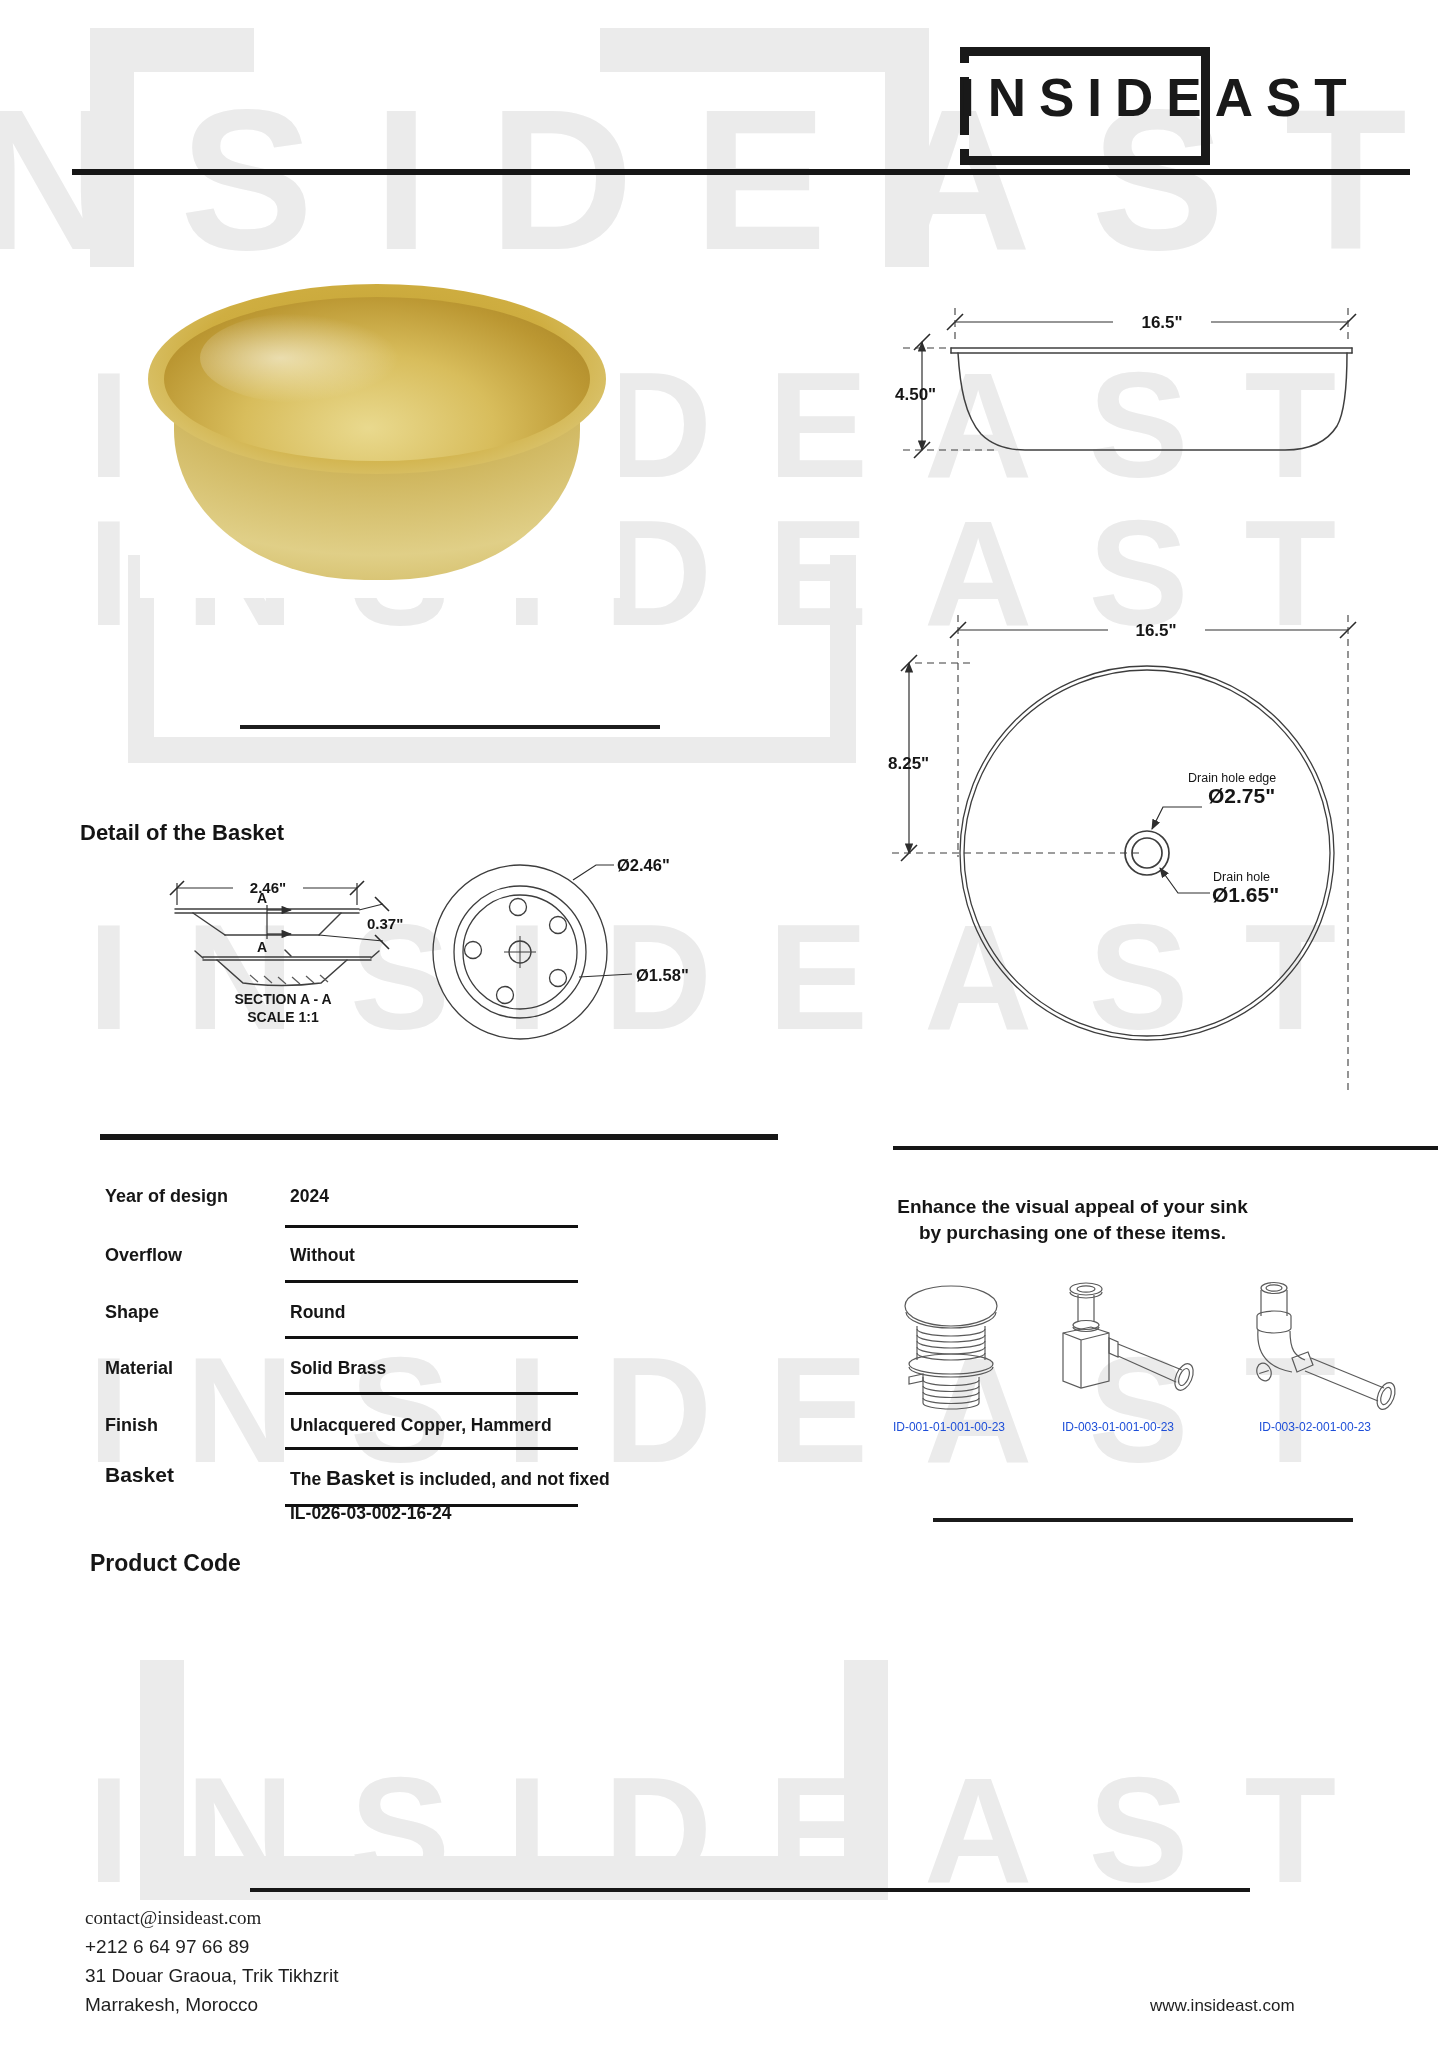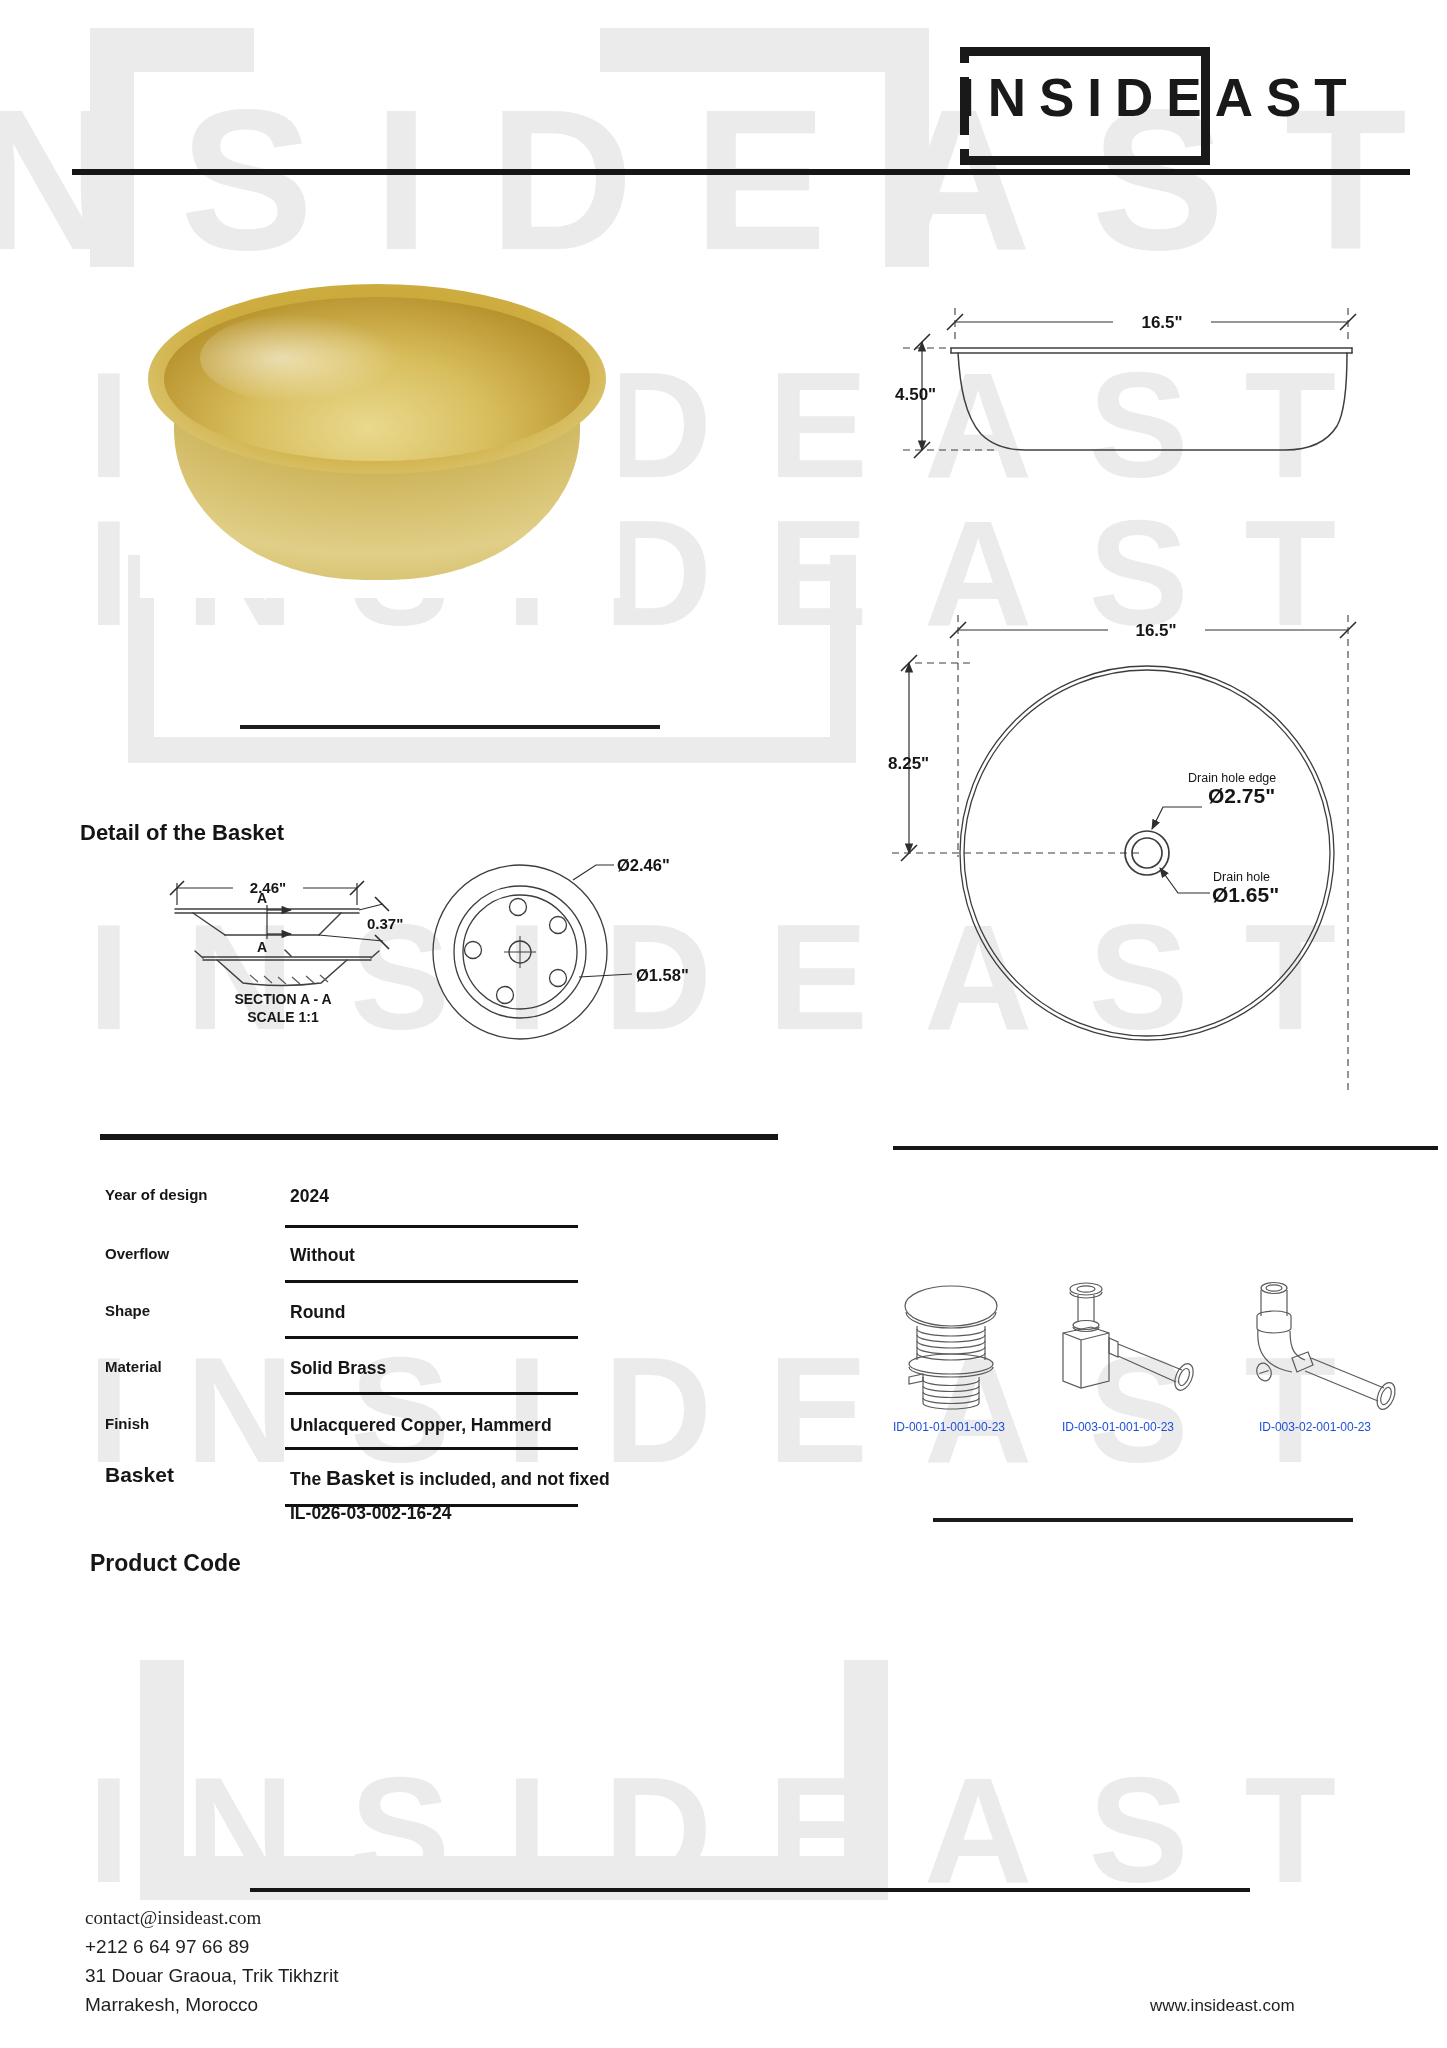--- a/index.html
+++ b/index.html
@@ -42,21 +42,21 @@
 
   .section-heading{left:80px;top:820px;font-size:22px;font-weight:bold;color:#141414;}
 
   
   .div-left{left:100px;top:1134px;width:678px;height:6px;background:#161616;}
   .div-right{left:893px;top:1146px;width:545px;height:4px;background:#161616;}
   .div-acc{left:933px;top:1518px;width:420px;height:4px;background:#1b1b1b;}
   .div-footer{left:250px;top:1888px;width:1000px;height:4px;background:#161616;}
 
   
-  .sl{position:absolute;left:105px;font-size:15px;font-weight:bold;color:#161616;}
+  .sl{position:absolute;left:105px;font-size:18px;font-weight:bold;color:#161616;}
   .sv{position:absolute;left:290px;font-size:17.5px;font-weight:bold;color:#161616;white-space:nowrap;}
   .su{position:absolute;left:285px;width:293px;height:3px;background:#111;}
   .sl-big{font-size:21px;}
   .em-big{font-size:21px;}
   .pc-label{left:90px;top:1550px;font-size:23px;font-weight:bold;}
   .pc-value{left:290px;top:1503px;font-size:17.5px;font-weight:bold;}
 
   
   .acc-heading{left:875px;top:1194px;width:395px;text-align:center;font-size:19px;font-weight:bold;line-height:26px;}
   .acc-code{position:absolute;top:1420px;width:160px;text-align:center;font-size:12px;color:#1d4ed8;}
@@ -266,20 +266,24 @@
     <div class="sv" style="top:1415px;">Unlacquered Copper, Hammerd</div>
     <div class="su" style="top:1447px;"></div>
 
     <div class="sl sl-big" style="top:1463px;">Basket</div>
     <div class="sv" style="top:1466px;"><span>The </span><span class="em-big">Basket</span><span> is included, and not fixed</span></div>
     <div class="su" style="top:1504px;"></div>
 
     <div class="abs pc-label">Product Code</div>
     <div class="abs pc-value">IL-026-03-002-16-24</div>
 
+    <div class="abs acc-heading">
+      <div>Enhance the visual appeal of your sink</div>
+      <div>by purchasing one of these items.</div>
+    </div>
 
     <svg class="abs" style="left:895px;top:1282px;" width="112" height="132" viewBox="0 0 112 132">
       <ellipse class="acc" cx="56" cy="24" rx="46" ry="20"></ellipse>
       <path class="acc" d="M11,30 a45,16 0 0,0 90,0"></path>
       <line class="acc" x1="22" y1="44" x2="22" y2="78"></line>
       <line class="acc" x1="90" y1="44" x2="90" y2="78"></line>
       <path class="acc" d="M22,47 a34,7 0 0,0 68,0"></path>
       <path class="acc" d="M22,53 a34,7 0 0,0 68,0"></path>
       <path class="acc" d="M22,59 a34,7 0 0,0 68,0"></path>
       <path class="acc" d="M22,65 a34,7 0 0,0 68,0"></path>

